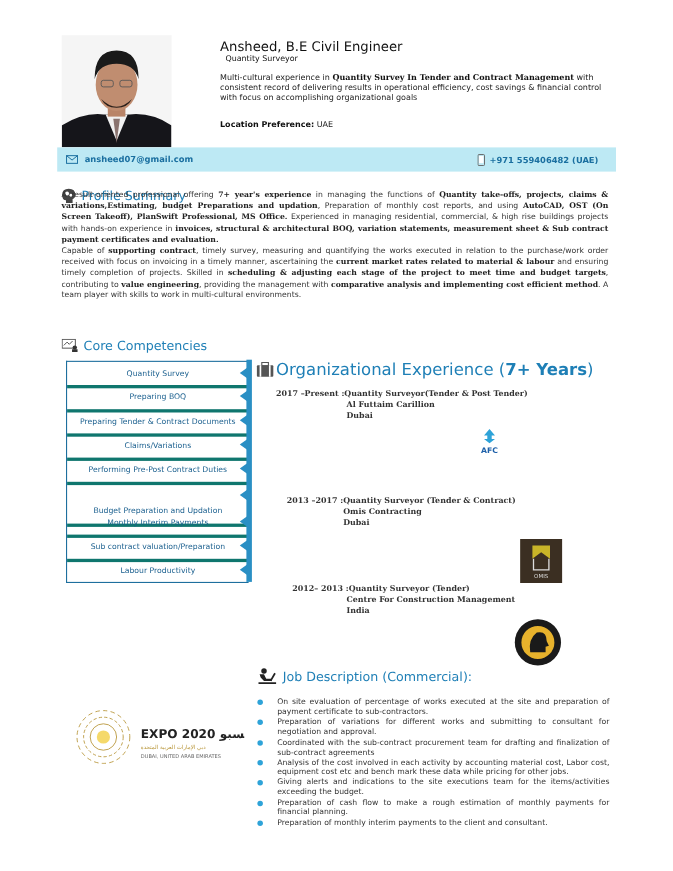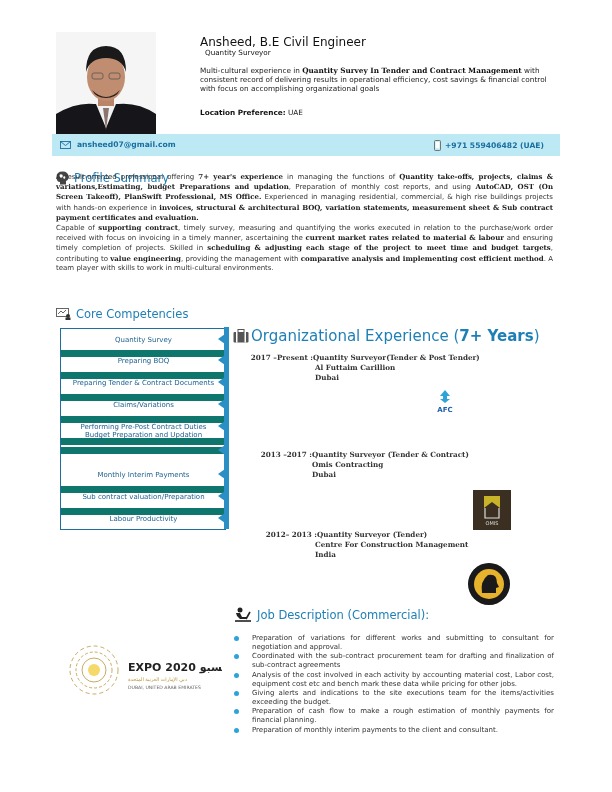--- a/index.html
+++ b/index.html
@@ -17,21 +17,21 @@
   .contact-bar { left: 52px; top: 134px; width: 508px; height: 22px; background: #bde9f4; }
   .contact-bar .email { position: absolute; left: 8px; top: 6px; font-size: 7.6px; font-weight: bold; color: #1a6fa0; display: flex; align-items: center; gap: 6px; }
   .contact-bar .phone { position: absolute; right: 16px; top: 6px; font-size: 7.6px; font-weight: bold; color: #1a6fa0; display: flex; align-items: center; gap: 4px; text-align: right; }
   .sec-title { font-size: 11.5px; color: #1e7fb6; display: flex; align-items: center; gap: 5px; }
   .profile-title { left: 56px; top: 171px; }
   .profile-text { left: 56px; top: 172px; width: 497px; font-size: 7px; line-height: 9.2px; text-align: justify; color: #333; }
   .profile-text b { font-family: "DejaVu Serif", serif; font-weight: bold; color: #222; }
   .core-title { left: 56px; top: 307px; }
   .core-box { left: 60px; top: 328px; width: 165px; height: 200px; border: 1px solid #1e6f9e; border-right: none; }
   .core-spine { left: 224px; top: 327px; width: 5px; height: 202px; background: #2a8fc4; }
-  .core-item { position: absolute; left: 0; width: 165px; text-align: center; font-size: 7px; color: #1a5f8e; border-bottom: 7px solid #0f766e; display: flex; align-items: center; justify-content: center; }
+  .core-item { position: absolute; left: 0; width: 165px; text-align: center; font-size: 7px; color: #1a5f8e; border-bottom: 3px solid #0f766e; display: flex; align-items: center; justify-content: center; }
   .core-item:last-child { border-bottom: none; }
   .notch { position: absolute; right: -2px; width: 0; height: 0; border-top: 5px solid transparent; border-bottom: 5px solid transparent; border-right: 7px solid #2a8fc4; }
   .org-title { left: 233px; top: 327px; font-size: 15px; color: #1e7fb6; }
   .org-title .yrs { font-weight: bold; color: #1e7fb6; }
   .job { font-family: "DejaVu Serif", serif; font-size: 7.2px; font-weight: bold; color: #333; line-height: 10px; }
   .job .period { display: inline-block; text-align: right; }
   .jobdesc-title { left: 234px; top: 607px; }
   .bullets { left: 232px; top: 634px; width: 322px; font-size: 7px; line-height: 8.9px; color: #333; text-align: justify; list-style: none; margin: 0; padding: 0; }
   .bullets li { position: relative; padding-left: 20px; margin-bottom: 0.5px; }
   .bullets li::before { content: ""; position: absolute; left: 2px; top: 2px; width: 5px; height: 5px; border-radius: 50%; background: #2ea3d8; }
@@ -111,21 +111,21 @@
     </div>
     <div class="core-item" style="top: 43px; height: 22px;">
       <span>Preparing Tender &amp; Contract Documents</span>
     </div>
     <div class="core-item" style="top: 65px; height: 22px;">
       <span>Claims/Variations</span>
     </div>
     <div class="core-item" style="top: 87px; height: 22px;">
       <span>Performing Pre-Post Contract Duties</span>
     </div>
-    <div class="core-item" style="top: 93px; height: 25px;">
+    <div class="core-item" style="top: 122px; height: 25px;">
       <span>Budget Preparation and Updation</span>
     </div>
     <div class="core-item" style="top: 134px; height: 23px;">
       <span>Monthly Interim Payments</span>
     </div>
     <div class="core-item" style="top: 157px; height: 22px;">
       <span>Sub contract valuation/Preparation</span>
     </div>
     <div class="core-item" style="top: 179px; height: 21px;">
       <span>Labour Productivity</span>
@@ -211,19 +211,20 @@
 <div class="abs sec-title jobdesc-title">
   <svg width="18" height="15" viewBox="0 0 18 15">
       <circle cx="6" cy="3" r="2.5" fill="#222"></circle>
       <path d="M2 6 L6 6 L8 10 L13 10 L13 12 L6 12 L3 9 Z" fill="#222"></path>
       <path d="M1 14 L17 14" stroke="#222" stroke-width="1.6"></path>
       <path d="M12 12 L16 5" stroke="#222" stroke-width="1.6"></path>
     </svg>
   <span>Job Description (Commercial):</span>
 </div>
 <ul class="abs bullets" id="bullets">
+    <li>On site evaluation of percentage of works executed at the site and preparation of payment certificate to sub-contractors.</li>
     <li>Preparation of variations for different works and submitting to consultant for negotiation and approval.</li>
     <li>Coordinated with the sub-contract procurement team for drafting and finalization of sub-contract agreements</li>
     <li>Analysis of the cost involved in each activity by accounting material cost, Labor cost, equipment cost etc and bench mark these data while pricing for other jobs.</li>
     <li>Giving alerts and indications to the site executions team for the items/activities exceeding the budget.</li>
     <li>Preparation of cash flow to make a rough estimation of monthly payments for financial planning.</li>
     <li>Preparation of monthly interim payments to the client and consultant.</li>
   </ul>
 
 </body></html>

